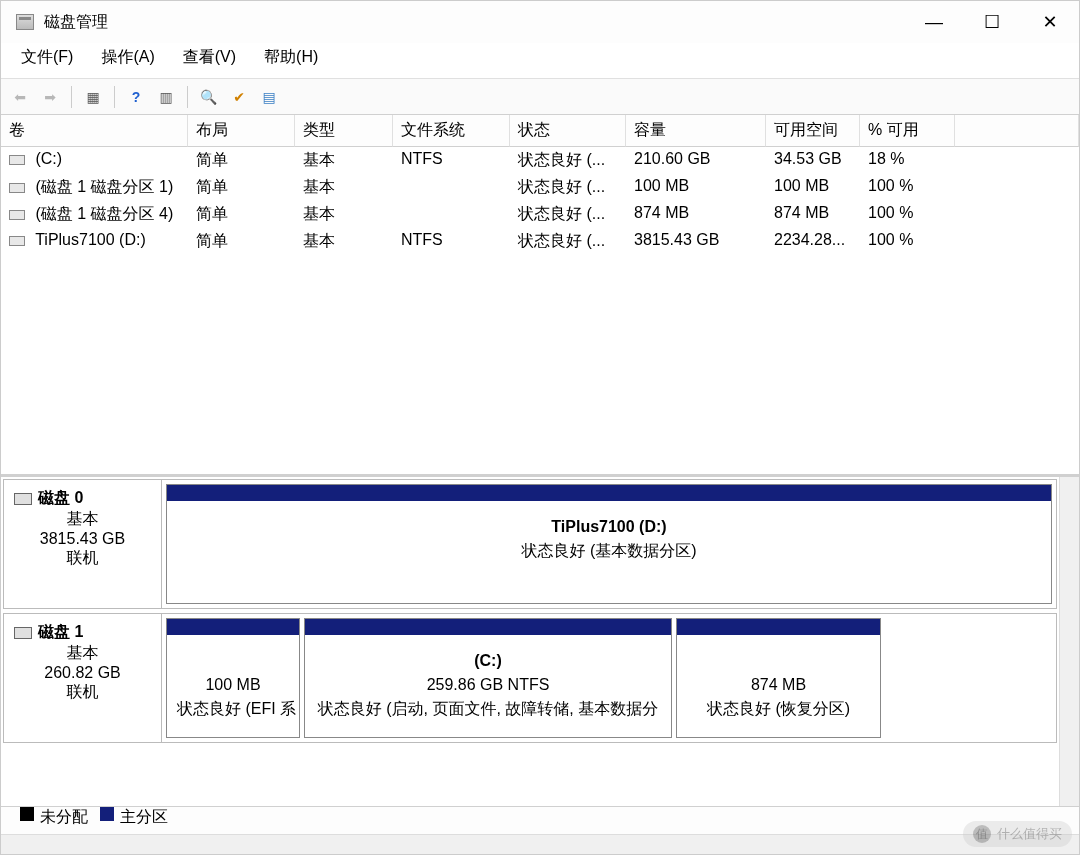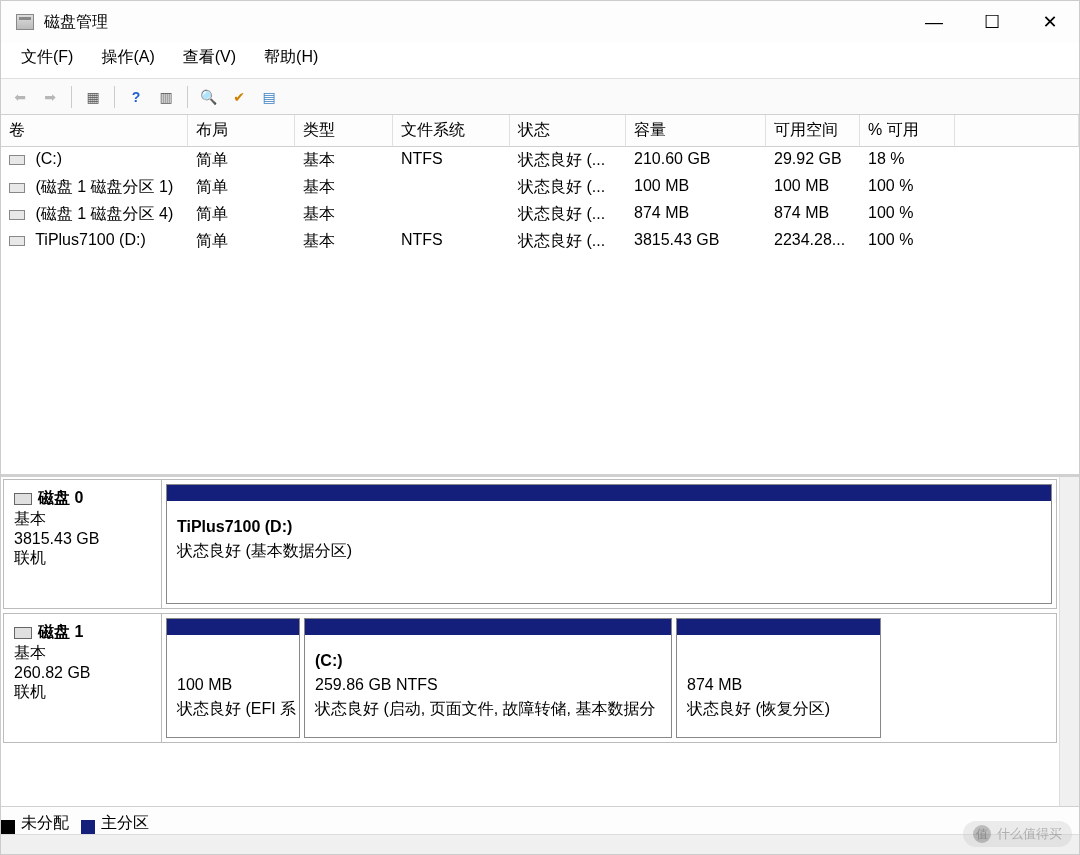--- a/index.html
+++ b/index.html
@@ -111,20 +111,21 @@
   border: 1px solid #888;
   margin-right: 6px;
   vertical-align: middle;
 }
 
 .disk-area {
   flex: 1;
   display: flex;
   overflow: hidden;
   background: #fff;
+  text-align: center;
 }
 .disk-scroll { flex: 1; overflow-y: auto; padding: 2px 2px; }
 .disk-row {
   display: flex;
   border: 1px solid #bbb;
   margin-bottom: 4px;
   min-height: 130px;
 }
 .disk-label {
   width: 158px;
@@ -169,22 +170,22 @@
 
 .disk-scrollbar {
   width: 20px;
   background: #f0f0f0;
   border-left: 1px solid #ddd;
 }
 
 .legend {
   height: 28px;
   display: flex;
-  align-items: flex-end;
-  padding: 0 0;
+  align-items: flex-start;
+  padding: 0 19px;
   gap: 4px;
   border-top: 1px solid #d0d0d0;
   font-size: 16px;
   background: #fdfdfd;
 }
 .swatch { width: 14px; height: 14px; display: inline-block; margin-right: 2px; }
 .swatch.black { background: #000; }
 .swatch.blue { background: #131f7a; }
 
 .watermark {
@@ -255,21 +256,21 @@
         <div class="th">容量</div>
         <div class="th">可用空间</div>
         <div class="th">% 可用</div>
         <div class="th"></div>
       <div class="td"><span class="vol-icon"></span>  (C:)</div>
           <div class="td">简单</div>
           <div class="td">基本</div>
           <div class="td">NTFS</div>
           <div class="td">状态良好 (...</div>
           <div class="td">210.60 GB</div>
-          <div class="td">29.92 GB</div>
+          <div class="td">34.53 GB</div>
           <div class="td">18 %</div>
           <div class="td"></div>
           <div class="td"><span class="vol-icon"></span>  (磁盘 1 磁盘分区 1)</div>
           <div class="td">简单</div>
           <div class="td">基本</div>
           <div class="td"></div>
           <div class="td">状态良好 (...</div>
           <div class="td">100 MB</div>
           <div class="td">100 MB</div>
           <div class="td">100 %</div>

